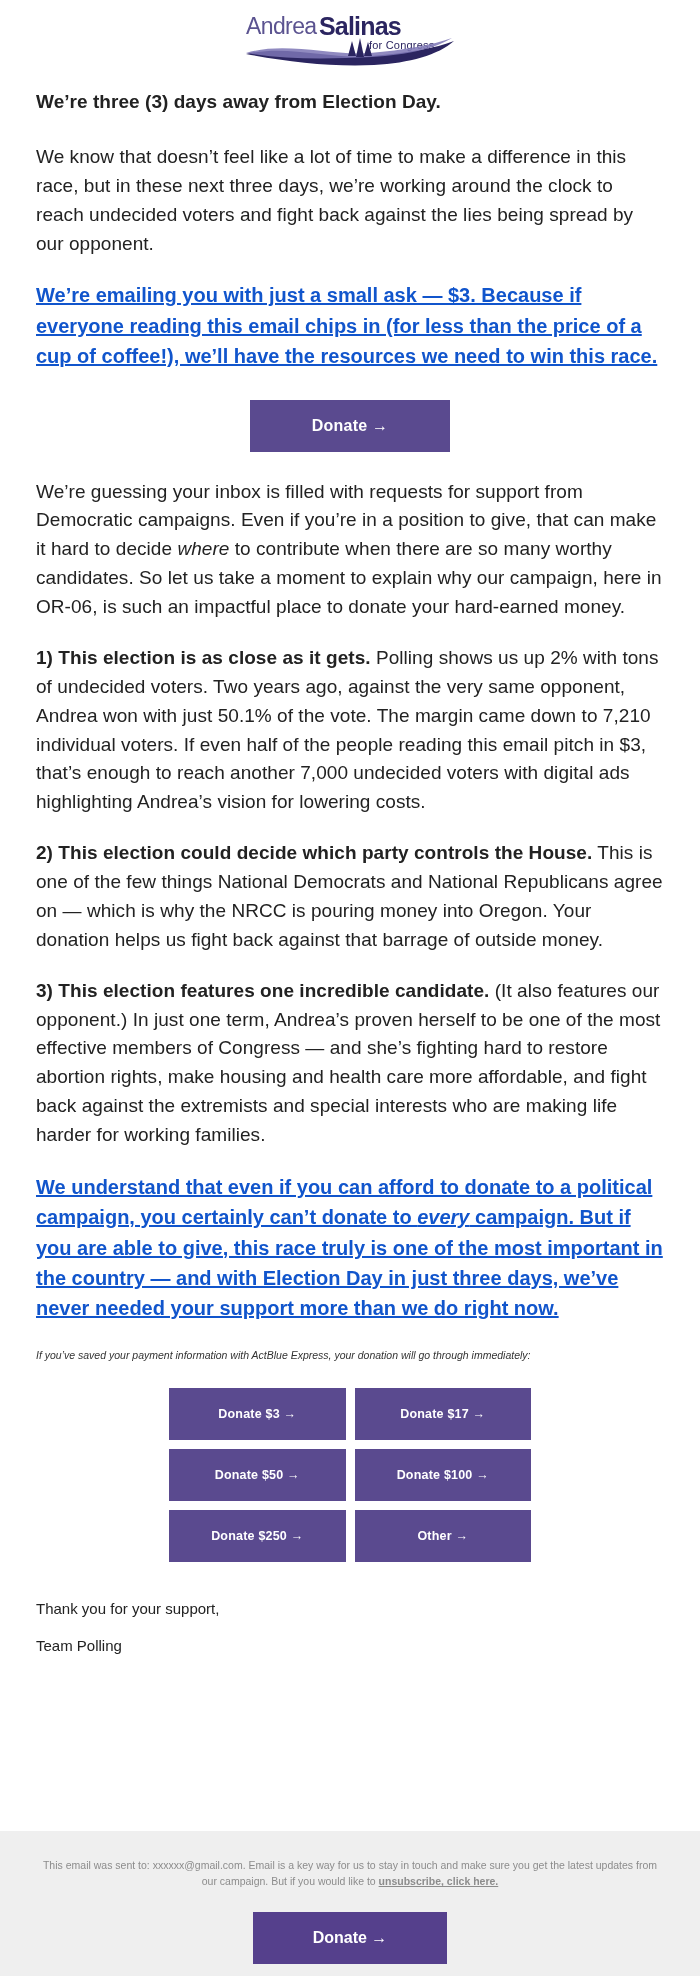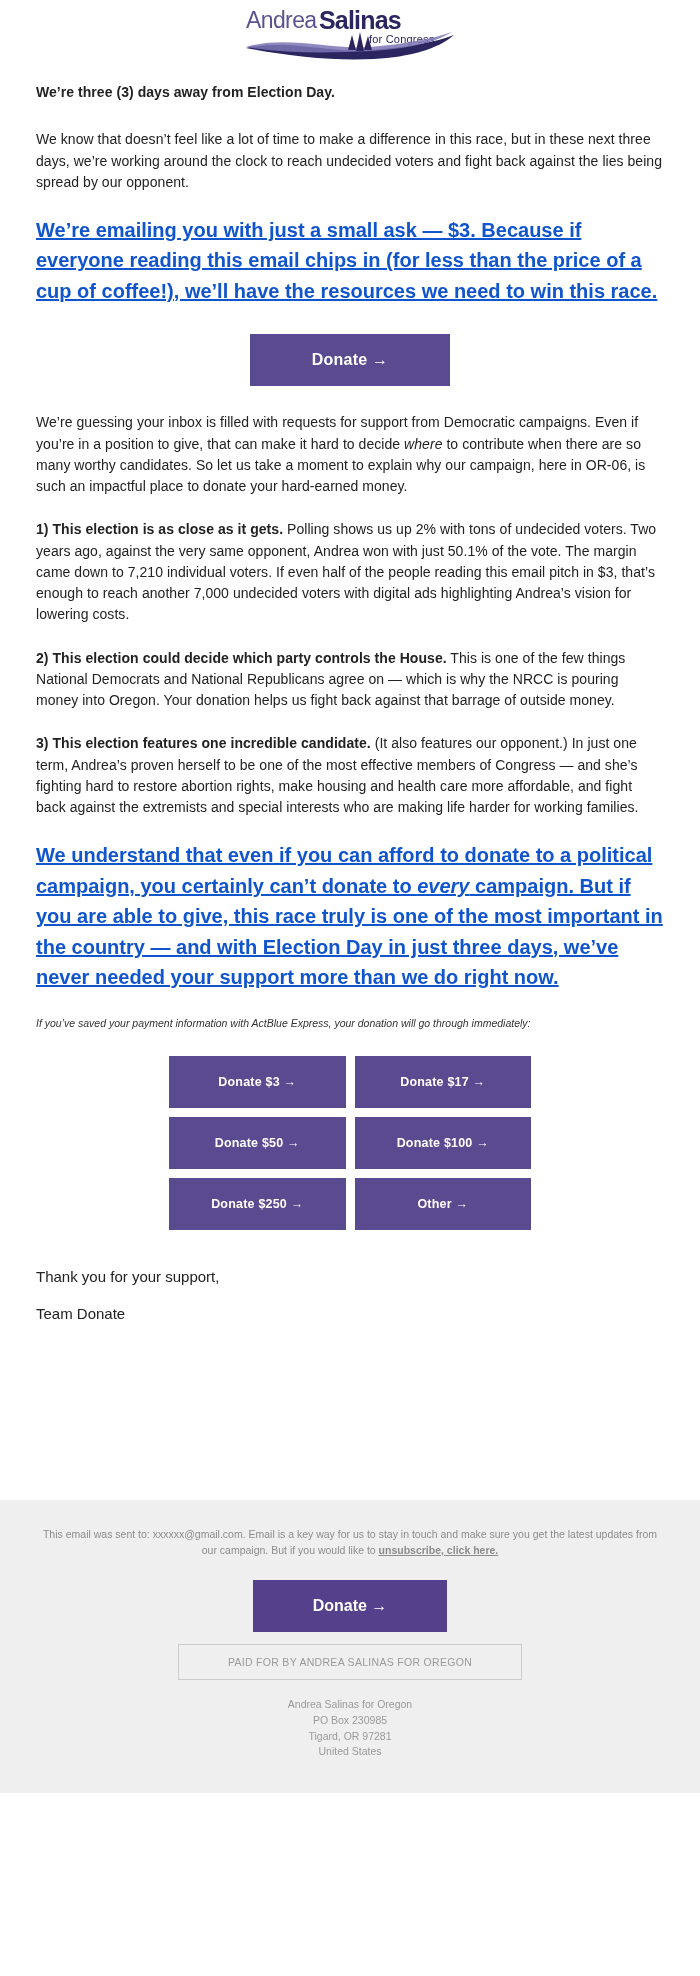--- a/index.html
+++ b/index.html
@@ -14,37 +14,37 @@
     -webkit-font-smoothing: antialiased;
   }
   .email-wrap {
     width: 700px;
     margin: 0 auto;
     background: #ffffff;
   }
 
   
   .header {
-    padding: 2px 0 6px 0;
+    padding: 8px 0 6px 0;
     text-align: center;
     background: #ffffff;
   }
   .logo-block {
     display: inline-block;
     width: 220px;
     position: relative;
   }
   .logo-svg { display: block; width: 220px; height: 62px; }
 
   
   .body-inner {
     padding: 0 36px 0 36px;
   }
   p.para {
-    font-size: 14px;
+    font-size: 19px;
     line-height: 1.52;
     color: #222222;
     margin: 0 0 22px 0;
     letter-spacing: 0.05px;
   }
   p.para.lead {
     font-weight: bold;
     margin-bottom: 26px;
     margin-top: 8px;
   }
@@ -249,21 +249,21 @@
               <a class="btn-amt" href="#">Donate $250 →</a>
             </td>
         <td>
               <a class="btn-amt" href="#">Other →</a>
             </td>
       </tr>
     </tbody>
       </table>
 
     <p class="signoff">Thank you for your support,</p>
-    <p class="signoff">Team Donate</p>
+    <p class="signoff">Team Polling</p>
 
     <div class="spacer-bottom"></div>
   </div>
 
   <div class="footer">
     <p class="footer-text">
       <span>This email was sent to: xxxxxx@gmail.com. Email is a key way for us to stay in touch and make sure you get the latest updates from our campaign. But if you would like to </span><a class="fb" href="#">unsubscribe, click here.</a>
     </p>
     <a class="btn-donate-footer" href="#">Donate →</a>
     <a class="paid-for" href="#">PAID FOR BY ANDREA SALINAS FOR OREGON</a>

